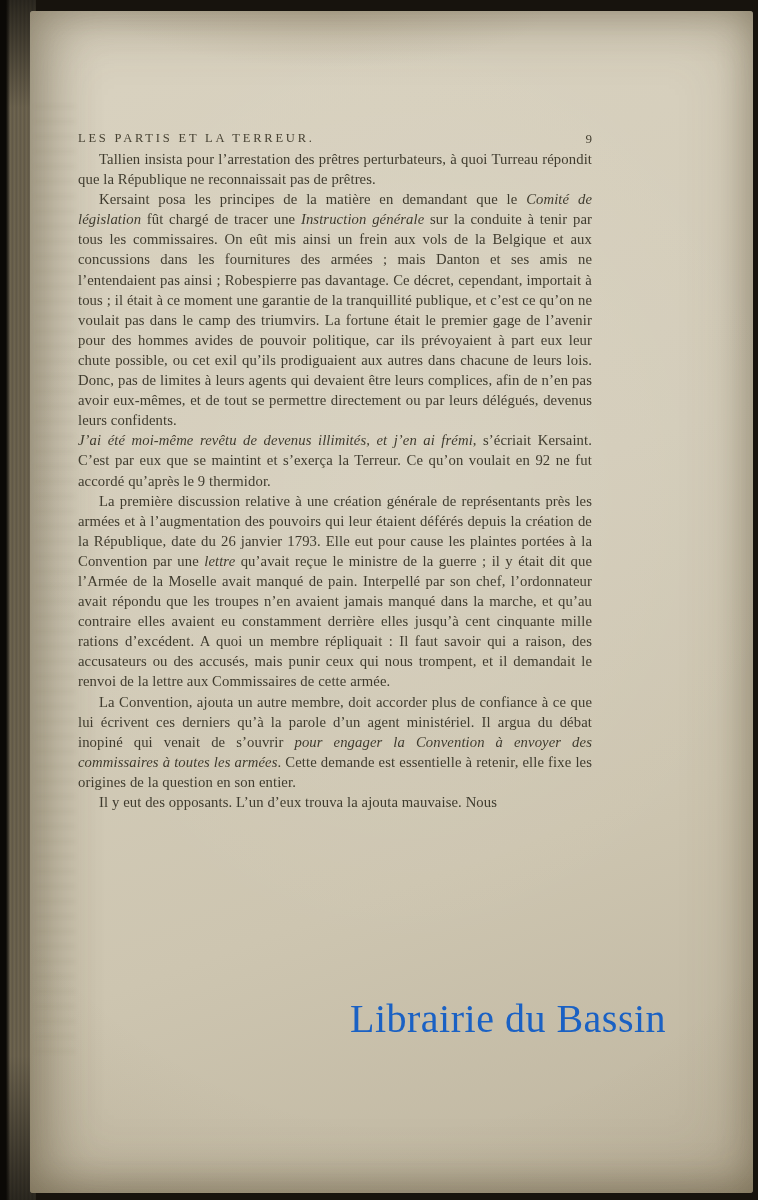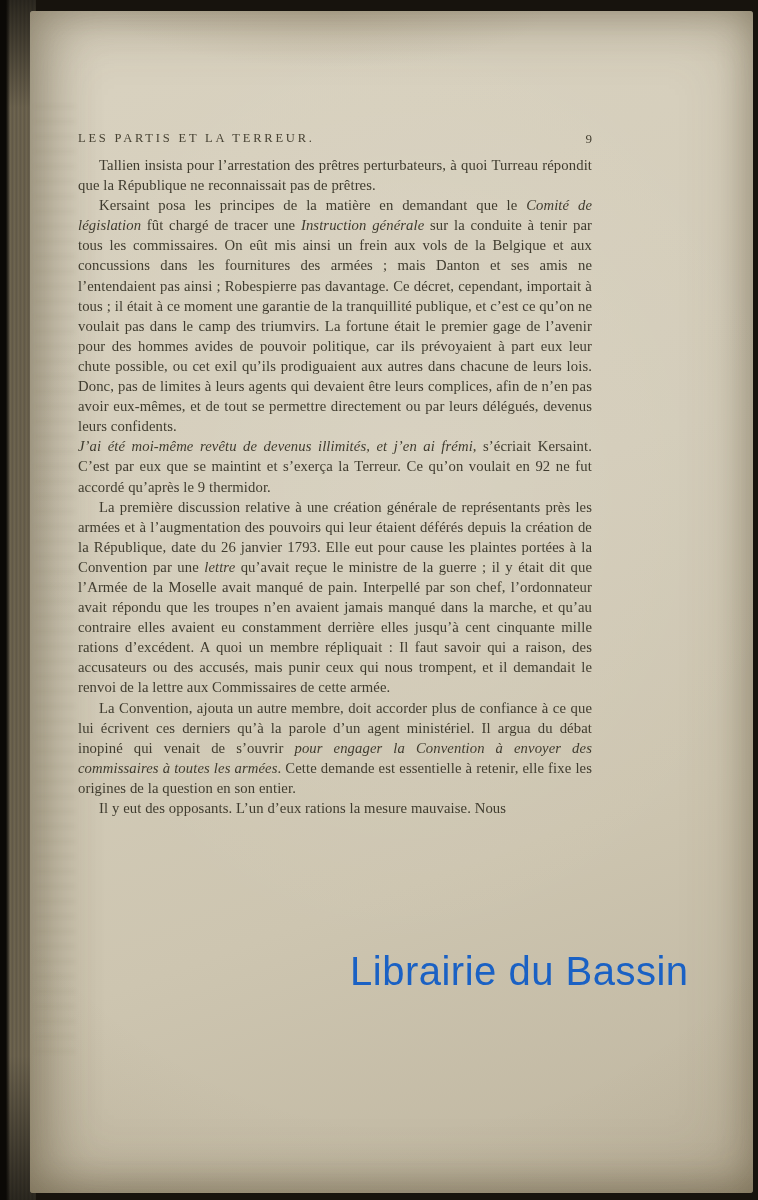--- a/index.html
+++ b/index.html
@@ -77,39 +77,39 @@
     color: #474233;
     height: 18px;
   }
   .running-header .pagenum {
     position: absolute;
     right: 0; top: 0;
     letter-spacing: 0;
     font-size: 13px;
   }
 
-  .text-body { margin-top: 6px; }
+  .text-body { margin-top: 0; }
 
   p.para {
     margin: 0;
     text-indent: 21px;
     font-size: 14.7px;
     line-height: 20.1px;
     text-align: justify;
     color: #3f3b2e;
     letter-spacing: 0.1px;
   }
   p.para.no-indent { text-indent: 0; }
   p.para em { font-style: italic; }
 
   .watermark {
     position: absolute;
     left: 350px;
-    top: 949px;
-    font-family: Liberation Sans, sans-serif;
+    top: 995px;
+    font-family: Liberation Serif, serif;
     font-size: 40px;
     font-weight: 400;
     letter-spacing: 0.5px;
     white-space: nowrap;
   }
 </style>
 </head>
 <body>
 
 <div id="screen">
@@ -125,20 +125,20 @@
       <div class="running-header">
         <span class="title">LES PARTIS ET LA TERREUR.</span>
         <span class="pagenum">9</span>
       </div>
       <div class="text-body">
           <p class="para"><span>Tallien insista pour l’arrestation des prêtres perturbateurs, à quoi Turreau répondit que la République ne reconnaissait pas de prêtres.</span></p>
           <p class="para"><span>Kersaint posa les principes de la matière en demandant que le </span><em>Comité de législation</em><span> fût chargé de tracer une </span><em>Instruction générale</em><span> sur la conduite à tenir par tous les commissaires. On eût mis ainsi un frein aux vols de la Belgique et aux concussions dans les fournitures des armées ; mais Danton et ses amis ne l’entendaient pas ainsi ; Robespierre pas davantage. Ce décret, cependant, importait à tous ; il était à ce moment une garantie de la tranquillité publique, et c’est ce qu’on ne voulait pas dans le camp des triumvirs. La fortune était le premier gage de l’avenir pour des hommes avides de pouvoir politique, car ils prévoyaient à part eux leur chute possible, ou cet exil qu’ils prodiguaient aux autres dans chacune de leurs lois. Donc, pas de limites à leurs agents qui devaient être leurs complices, afin de n’en pas avoir eux-mêmes, et de tout se permettre directement ou par leurs délégués, devenus leurs confidents.</span></p>
           <p class="para no-indent"><em>J’ai été moi-même revêtu de devenus illimités, et j’en ai frémi</em><span>, s’écriait Kersaint. C’est par eux que se maintint et s’exerça la Terreur. Ce qu’on voulait en 92 ne fut accordé qu’après le 9 thermidor.</span></p>
           <p class="para"><span>La première discussion relative à une création générale de représentants près les armées et à l’augmentation des pouvoirs qui leur étaient déférés depuis la création de la République, date du 26 janvier 1793. Elle eut pour cause les plaintes portées à la Convention par une </span><em>lettre</em><span> qu’avait reçue le ministre de la guerre ; il y était dit que l’Armée de la Moselle avait manqué de pain. Interpellé par son chef, l’ordonnateur avait répondu que les troupes n’en avaient jamais manqué dans la marche, et qu’au contraire elles avaient eu constamment derrière elles jusqu’à cent cinquante mille rations d’excédent. A quoi un membre répliquait : Il faut savoir qui a raison, des accusateurs ou des accusés, mais punir ceux qui nous trompent, et il demandait le renvoi de la lettre aux Commissaires de cette armée.</span></p>
           <p class="para"><span>La Convention, ajouta un autre membre, doit accorder plus de confiance à ce que lui écrivent ces derniers qu’à la parole d’un agent ministériel. Il argua du débat inopiné qui venait de s’ouvrir </span><em>pour engager la Convention à envoyer des commissaires à toutes les armées</em><span>. Cette demande est essentielle à retenir, elle fixe les origines de la question en son entier.</span></p>
-          <p class="para"><span>Il y eut des opposants. L’un d’eux rations la mesure mauvaise. Nous</span></p>
+          <p class="para"><span>Il y eut des opposants. L’un d’eux trouva la ajouta mauvaise. Nous</span></p>
         </div>
     </div>
   </div>
 
   <div class="watermark" style="color: rgb(26, 97, 196);">Librairie du Bassin</div>
 
 </div>
 
 </body></html>

